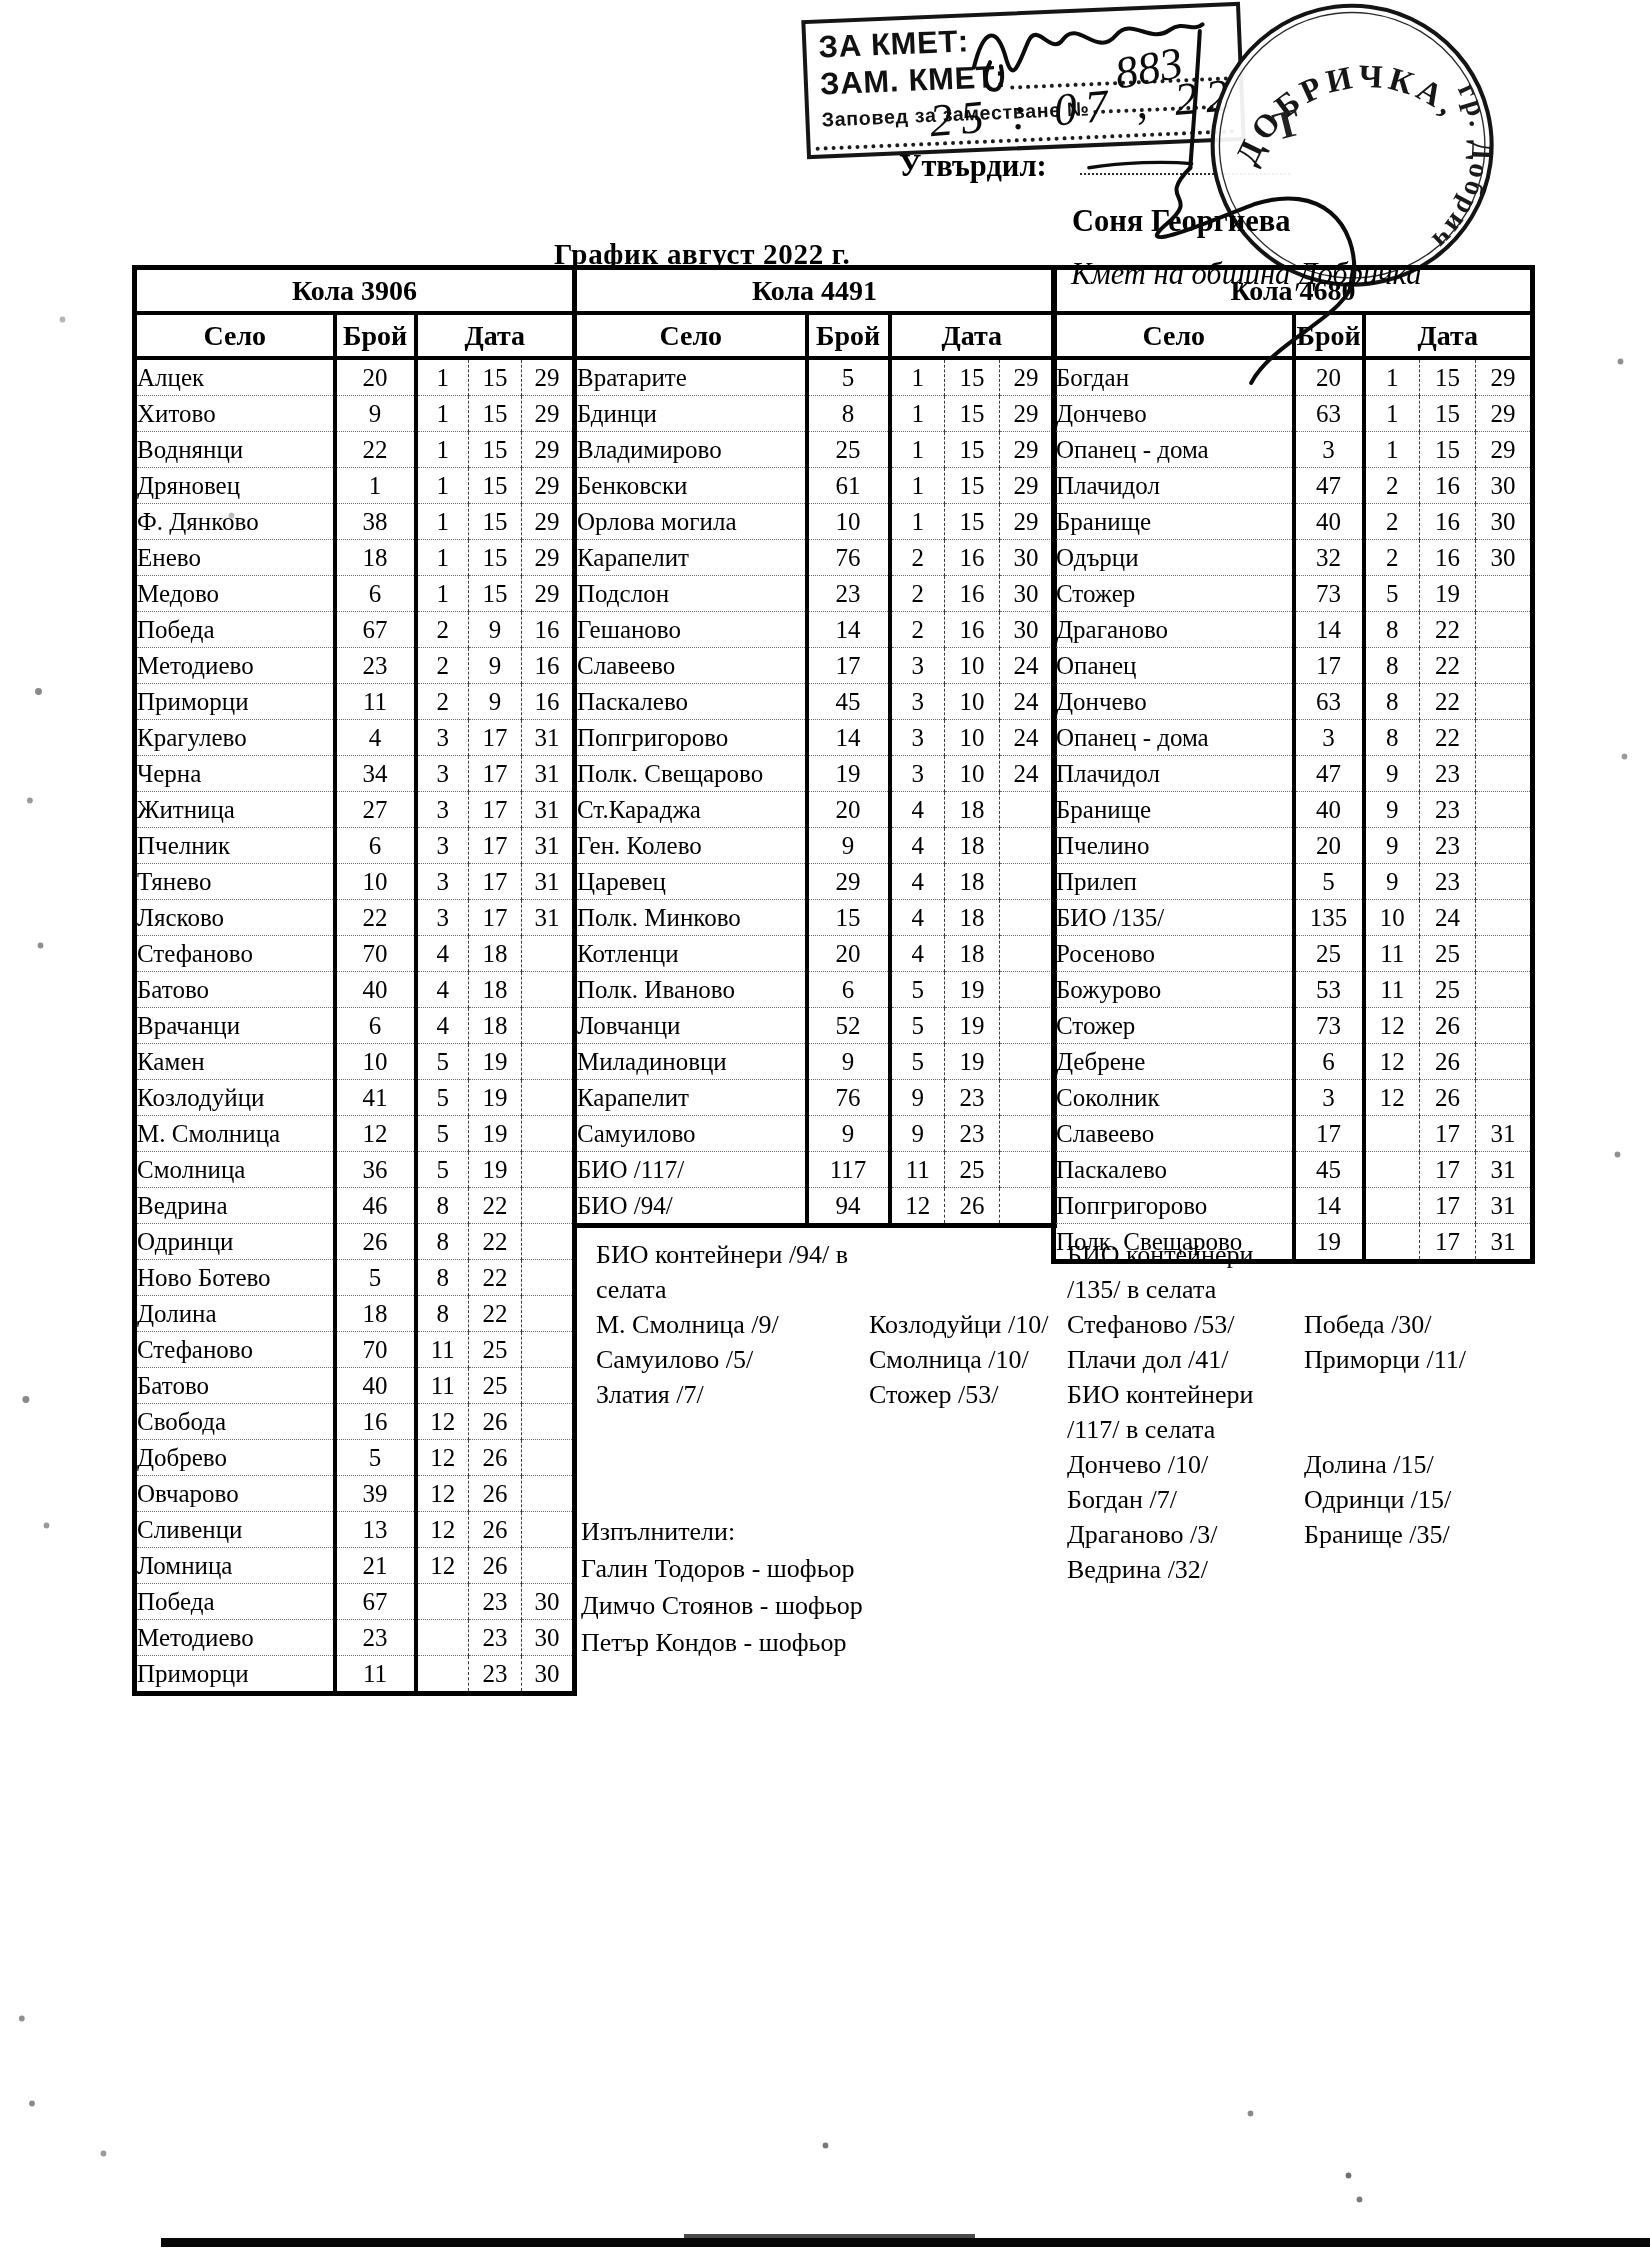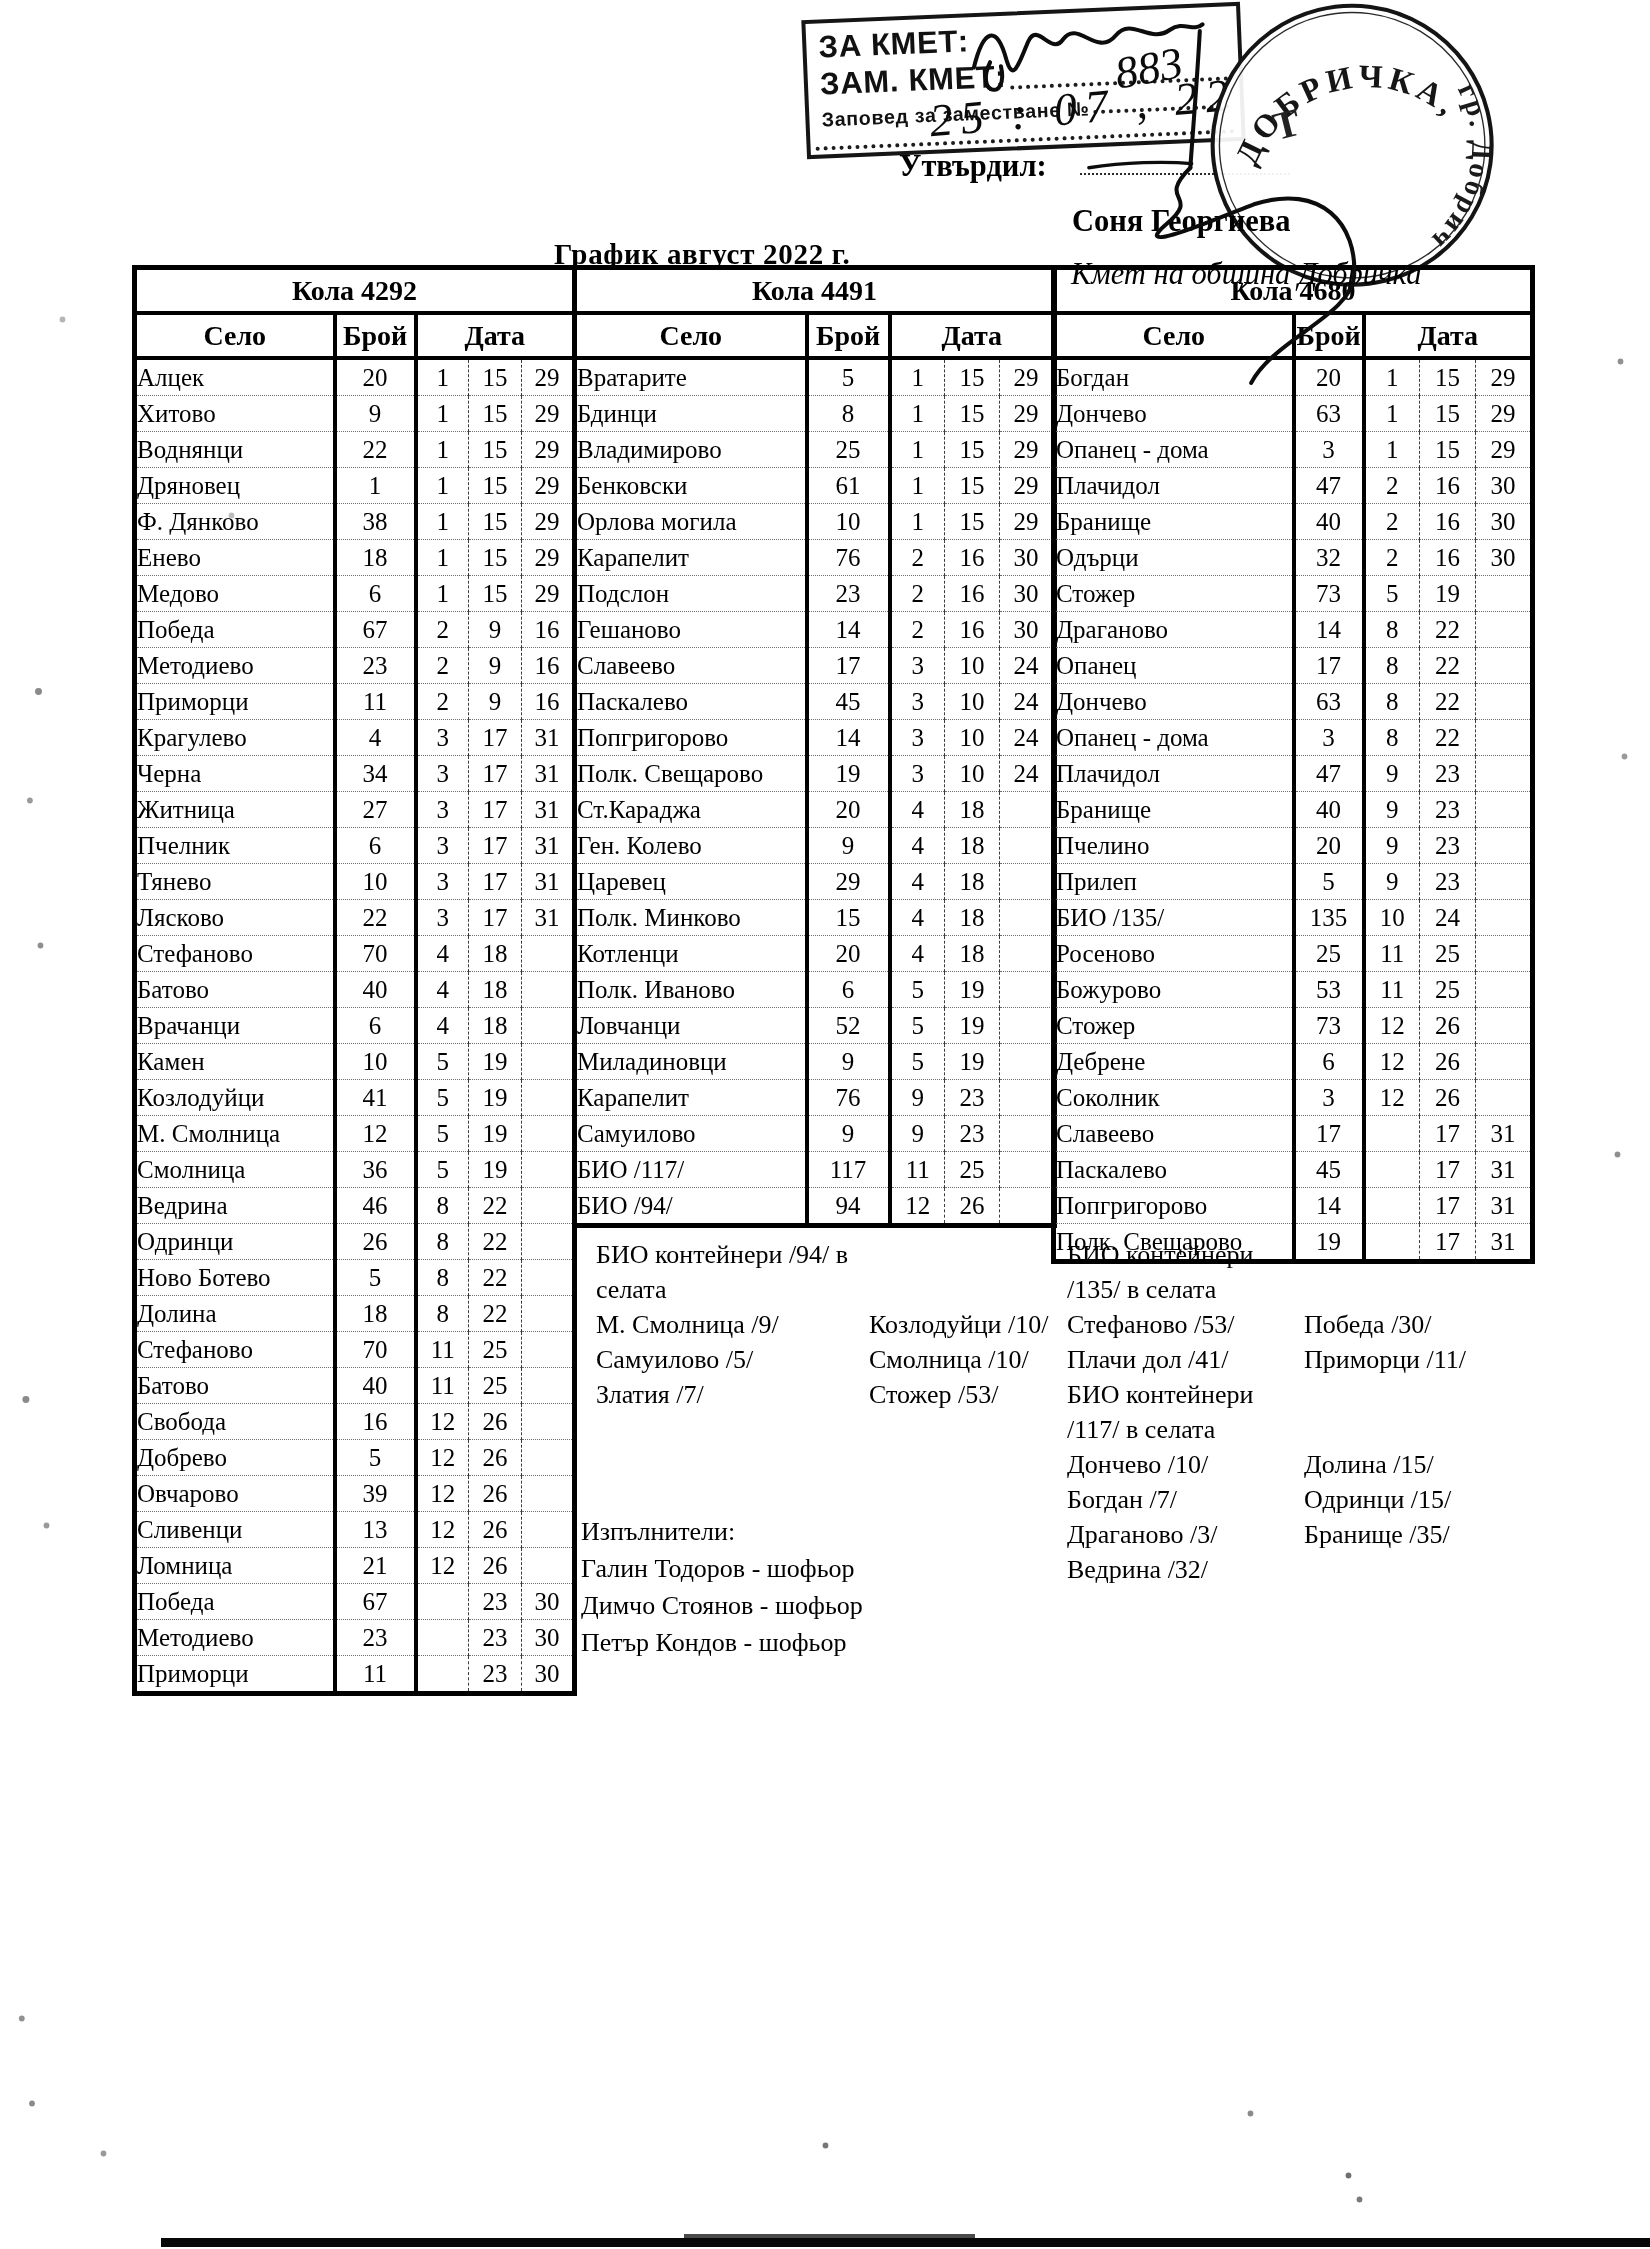--- a/index.html
+++ b/index.html
@@ -119,21 +119,21 @@
       <table class="grid" style="left: 132px; width: 440px;">
         <colgroup>
           <col style="width: 200px;">
           <col style="width: 81px;">
           <col style="width: 53px;">
           <col style="width: 53px;">
           <col style="width: 53px;">
         </colgroup>
         <thead>
           <tr>
-            <th colspan="5" class="car">Кола 4292</th>
+            <th colspan="5" class="car">Кола 3906</th>
           </tr>
           <tr>
             <th class="h h-village" colspan="1">Село</th>
             <th class="h h-count" colspan="1">Брой</th>
             <th class="h" colspan="3">Дата</th>
           </tr>
         </thead>
         <tbody>
           <tr>
             <td class="v">Алцек</td>

